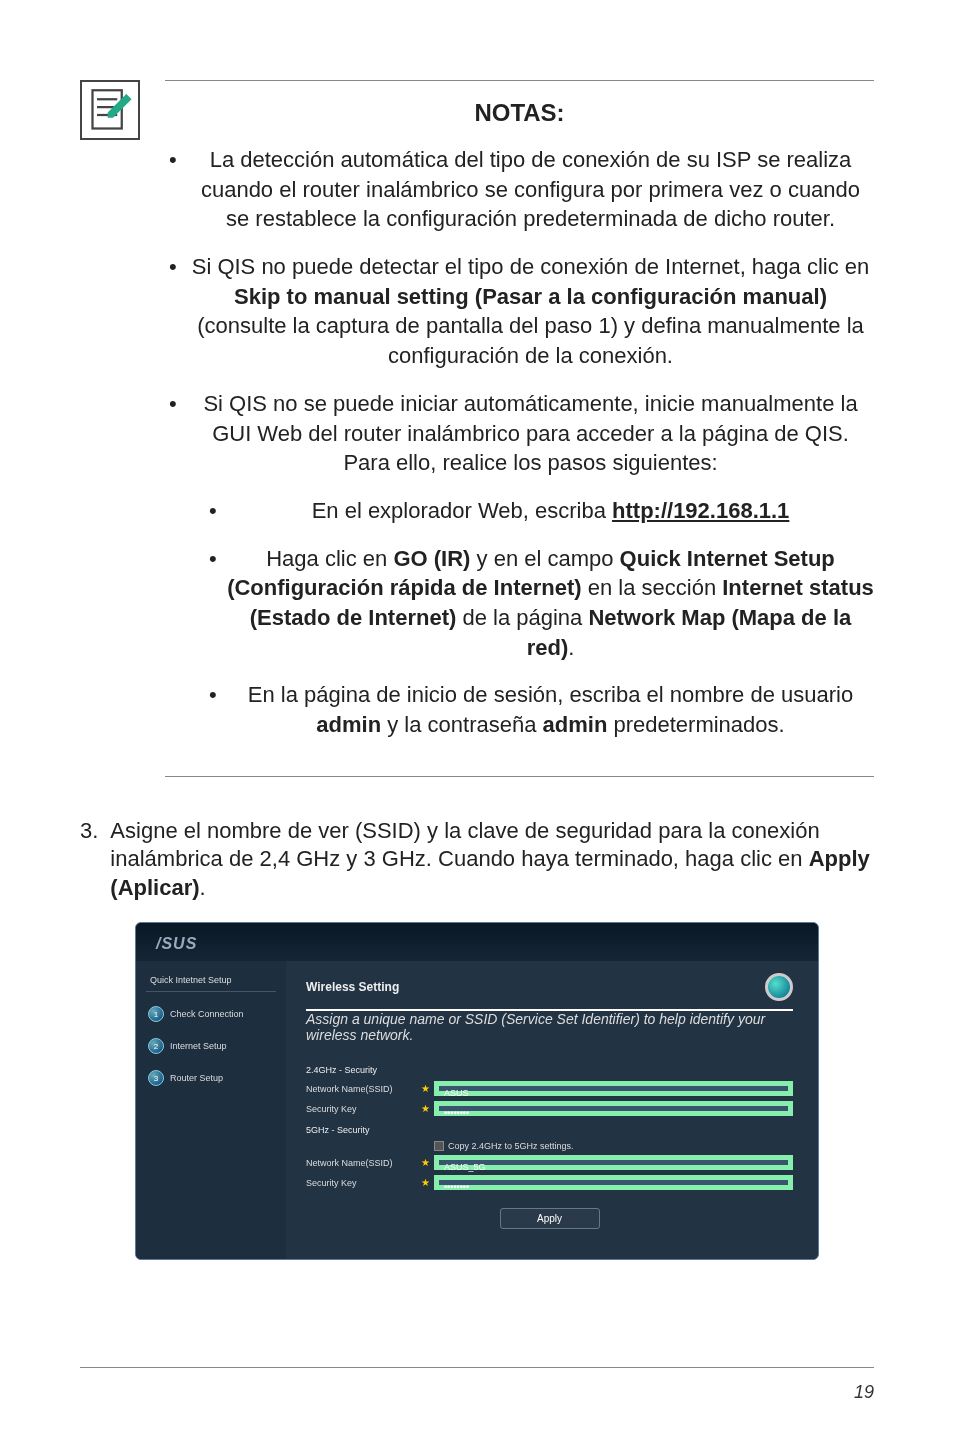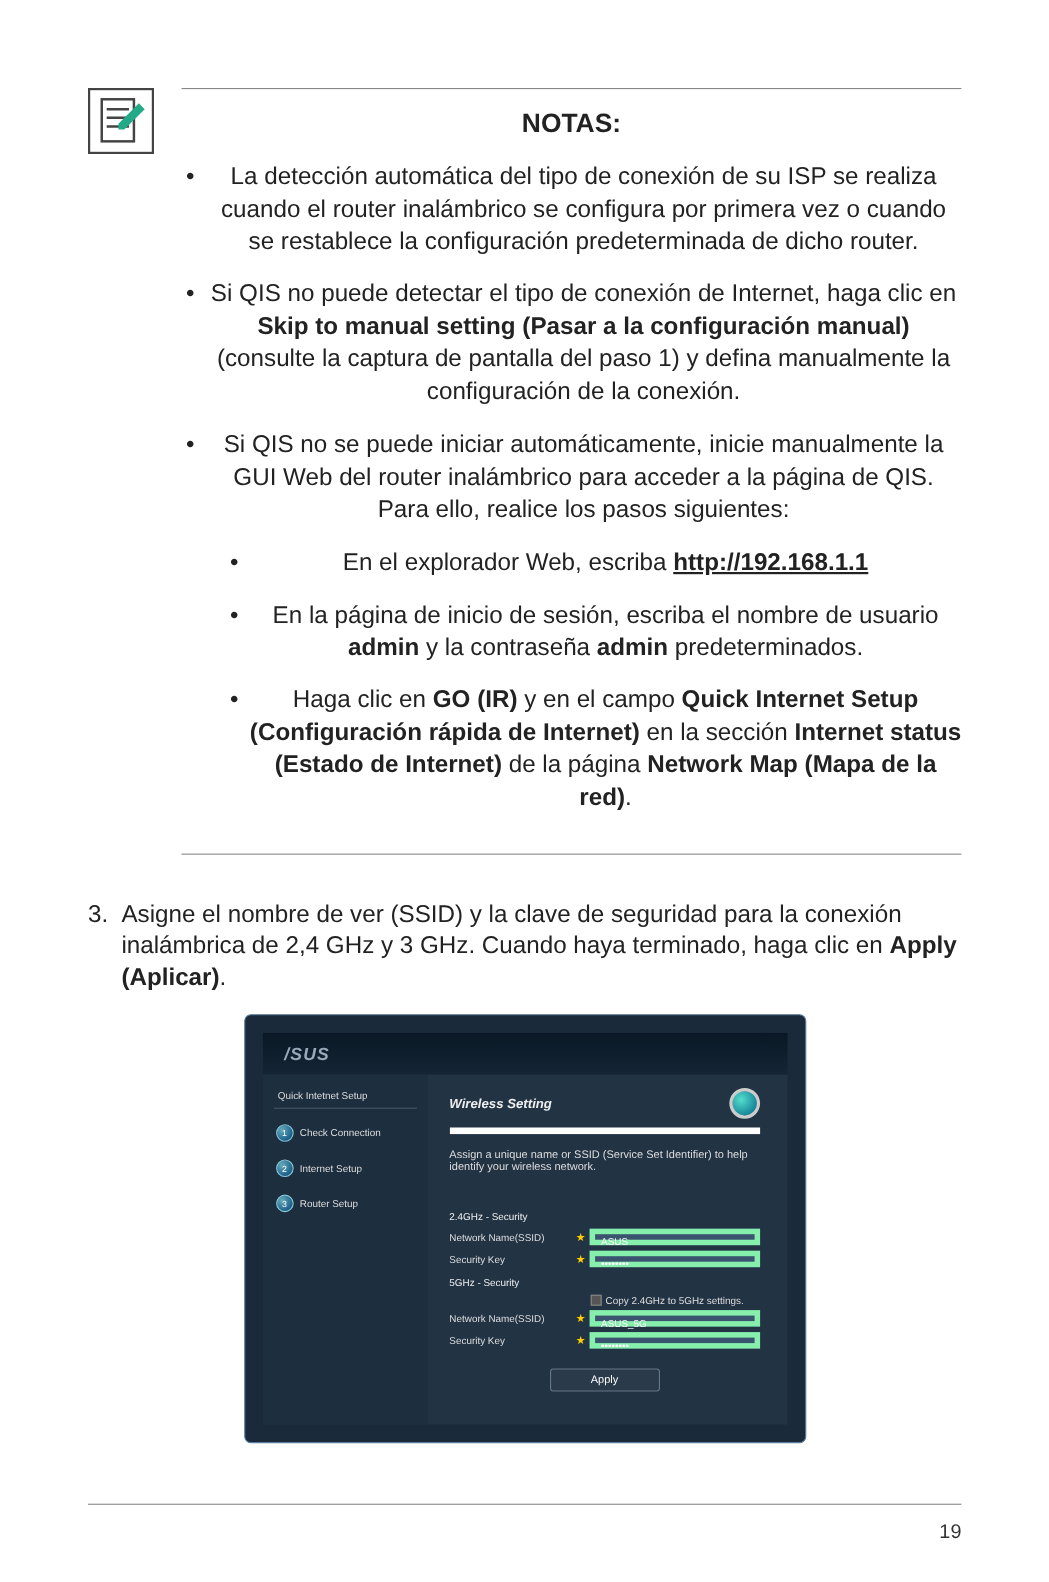--- a/index.html
+++ b/index.html
@@ -73,25 +73,25 @@
     .link { text-decoration: underline; }
     .step3 {
       font-size: 22px;
       line-height: 1.3;
       display: flex;
       gap: 12px;
       margin-bottom: 20px;
     }
     .step3-num { flex-shrink: 0; }
     .screenshot {
-      width: 511px;
+      width: 684px;
       margin: 0 auto;
       background: #1a2a3a;
       border-radius: 6px;
-      padding: 16px;
+      padding: 0;
       color: #fff;
       font-family: Arial, sans-serif;
       font-size: 10px;
       overflow: hidden;
       border: 1px solid #5a7a9a;
     }
     .ss-logo {
       padding: 12px 20px 8px 20px;
       font-size: 16px;
       font-weight: bold;
@@ -130,32 +130,30 @@
       justify-content: center;
       font-size: 8px;
       color: #fff;
       border: 1px solid #8cd;
     }
     .ss-main { flex: 1; padding: 12px 25px 20px 20px; }
     .ss-header {
       display: flex;
       justify-content: space-between;
       align-items: center;
-      border-bottom: 6px solid #ffffff;
+      border-bottom: 2px solid #ffffff;
       padding-bottom: 8px;
-      margin-bottom: 14px;
-      font-style: italic;
     }
     .ss-heading { font-size: 12px; font-weight: bold; color: #eee; }
     .ss-globe {
       width: 28px; height: 28px; border-radius: 50%;
       background: radial-gradient(circle at 35% 35%, #5dc, #068);
       border: 3px solid #ccc;
     }
-    .ss-desc { font-size: 10px; color: #ddd; margin-bottom: 30px; }
+    .ss-desc { font-size: 14px; color: #ddd; margin-bottom: 18px; font-style: italic; }
     .ss-section-title { font-size: 9px; color: #eee; margin-bottom: 6px; padding-top: 4px; }
     .ss-row {
       display: flex;
       align-items: center;
       margin-bottom: 5px;
     }
     .ss-label { width: 115px; font-size: 9px; color: #ddd; }
     .ss-star { color: #ffcc00; margin-right: 4px; font-size: 10px; }
     .ss-input {
       flex: 1;
@@ -174,21 +172,21 @@
       width: 100px;
       padding: 4px 0;
       text-align: center;
       background: #2a3a4a;
       border: 1px solid #678;
       border-radius: 3px;
       font-size: 10px;
       color: #fff;
     }
     .page-divider { position: absolute; bottom: 70px; left: 80px; right: 80px; height: 1px; background: #888; }
-    .page-num { position: absolute; bottom: 35px; right: 80px; font-size: 18px; color: #333; }
+    .page-num { position: absolute; bottom: 35px; right: 80px; font-size: 18px; color: #333; font-style: italic; }
   </style>
 </head>
 <body>
 
 <div class="note-box-wrapper">
   <div class="note-icon">
     <svg viewBox="0 0 40 40">
       <rect x="4" y="2" width="26" height="34" fill="none" stroke="#444" stroke-width="2"></rect>
       <line x1="8" y1="10" x2="26" y2="10" stroke="#444" stroke-width="2"></line>
       <line x1="8" y1="17" x2="26" y2="17" stroke="#444" stroke-width="2"></line>
@@ -203,24 +201,24 @@
       <li>
         <span>Si QIS no puede detectar el tipo de conexión de Internet, haga clic en </span><span class="bold">Skip to manual setting (Pasar a la configuración manual)</span><span> (consulte la captura de pantalla del paso 1) y defina manualmente la configuración de la conexión.</span>
       </li>
       <li>
         <span>Si QIS no se puede iniciar automáticamente, inicie manualmente la GUI Web del router inalámbrico para acceder a la página de QIS. Para ello, realice los pasos siguientes:</span>
         <ul class="sub-ul">
           <li>
             <span>En el explorador Web, escriba </span><span class="bold link">http://192.168.1.1</span>
           </li>
           <li>
-            <span>En la página de inicio de sesión, escriba el nombre de usuario </span><span class="bold">admin</span><span> y la contraseña </span><span class="bold">admin</span><span> predeterminados.</span>
+            <span>Haga clic en </span><span class="bold">GO (IR)</span><span> y en el campo </span><span class="bold">Quick Internet Setup (Configuración rápida de Internet)</span><span> en la sección </span><span class="bold">Internet status (Estado de Internet)</span><span> de la página </span><span class="bold">Network Map (Mapa de la red)</span><span>.</span>
           </li>
           <li>
-            <span>Haga clic en </span><span class="bold">GO (IR)</span><span> y en el campo </span><span class="bold">Quick Internet Setup (Configuración rápida de Internet)</span><span> en la sección </span><span class="bold">Internet status (Estado de Internet)</span><span> de la página </span><span class="bold">Network Map (Mapa de la red)</span><span>.</span>
+            <span>En la página de inicio de sesión, escriba el nombre de usuario </span><span class="bold">admin</span><span> y la contraseña </span><span class="bold">admin</span><span> predeterminados.</span>
           </li>
         </ul>
       </li>
     </ul>
   </div>
 </div>
 
 <div class="step3">
   <div class="step3-num">3.</div>
   <div>

